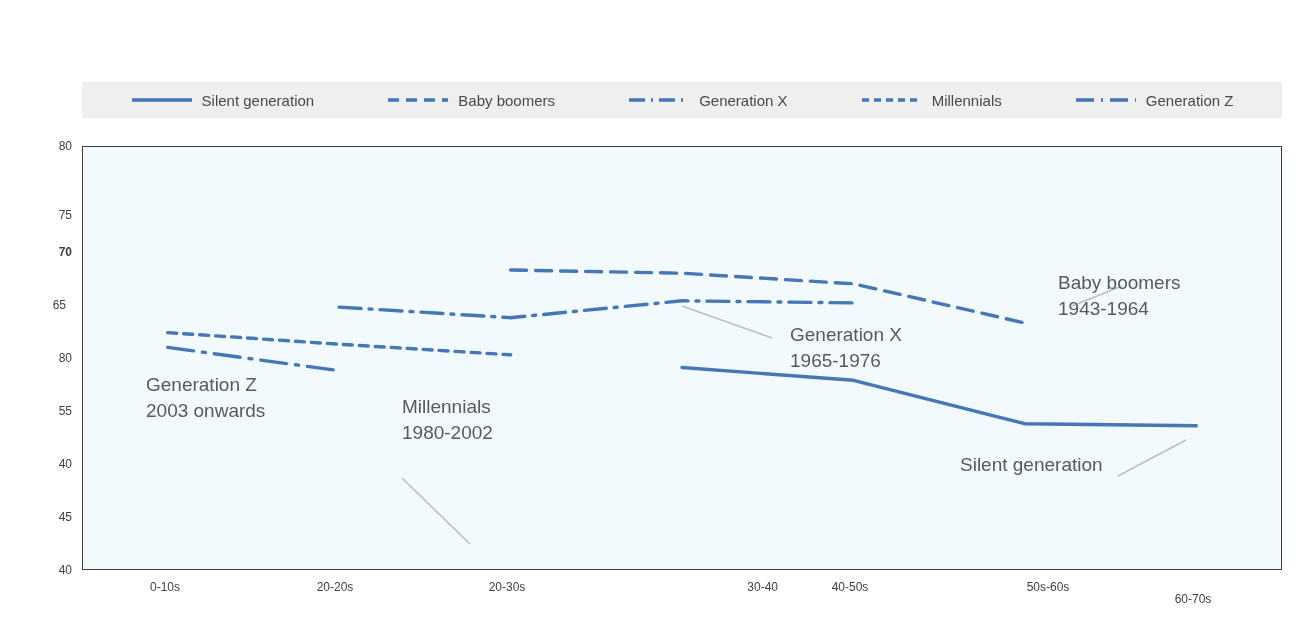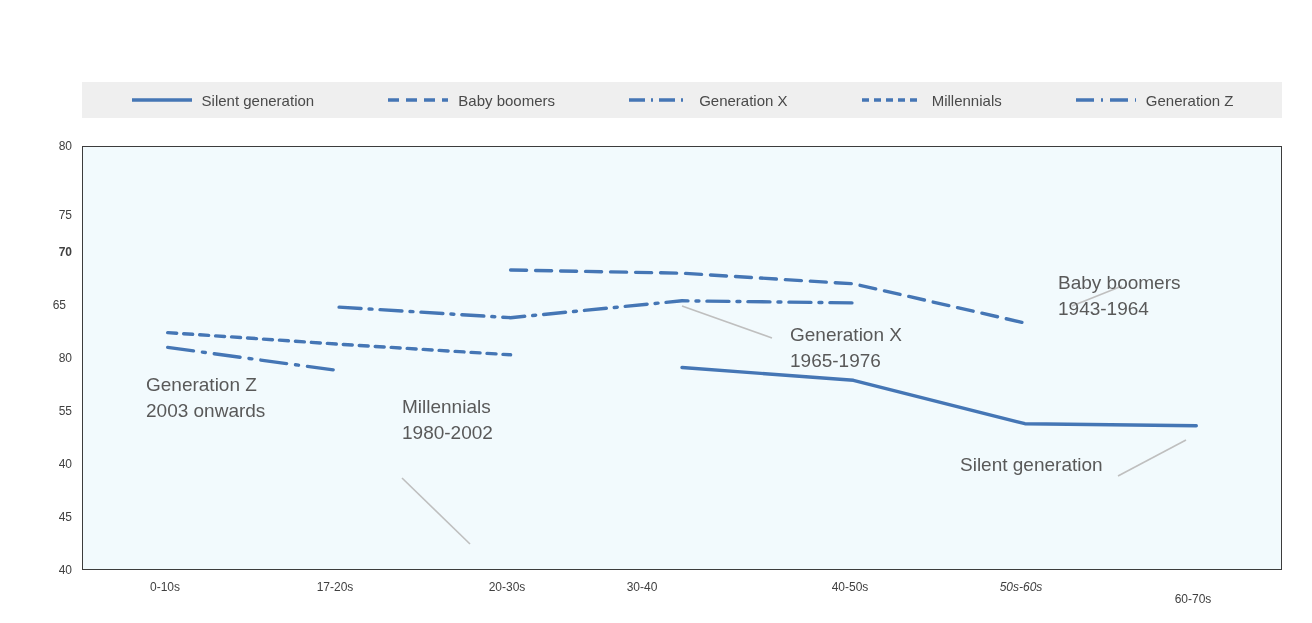--- a/index.html
+++ b/index.html
@@ -164,25 +164,25 @@
   <div class="y-tick" style="left:26px; top:208px;">75</div>
   <div class="y-tick" style="left:26px; top:245px;font-weight:bold;">70</div>
   <div class="y-tick" style="left:20px; top:298px;">65</div>
   <div class="y-tick" style="left:26px; top:351px;">80</div>
   <div class="y-tick" style="left:26px; top:404px;">55</div>
   <div class="y-tick" style="left:26px; top:457px;">40</div>
   <div class="y-tick" style="left:26px; top:510px;">45</div>
   <div class="y-tick" style="left:26px; top:563px;">40</div>
 
   <div class="x-tick" style="left:95px;">0-10s</div>
-  <div class="x-tick" style="left:265px;">17-20s</div>
+  <div class="x-tick" style="left:265px;">20-20s</div>
   <div class="x-tick" style="left:437px;">20-30s</div>
-  <div class="x-tick" style="left:572px;">30-40</div>
+  <div class="x-tick" style="left:638px;text-align:right;">30-40</div>
   <div class="x-tick" style="left:780px;">40-50s</div>
-  <div class="x-tick" style="left:951px;font-style:italic;">50s-60s</div>
+  <div class="x-tick" style="left:978px;">50s-60s</div>
   <div class="x-tick" style="left:1123px;margin-top:12px;">60-70s</div>
 
   <svg id="plot-svg" viewBox="0 0 1200 424" preserveAspectRatio="none">
     <g id="leaders">
       <path d="M320,332 L388,398" stroke="#bfbfbf" stroke-width="1.6" fill="none"></path>
       <path d="M600,160 L690,192" stroke="#bfbfbf" stroke-width="1.6" fill="none"></path>
       <path d="M990,160 L1040,140" stroke="#bfbfbf" stroke-width="1.6" fill="none"></path>
       <path d="M1036,330 L1104,294" stroke="#bfbfbf" stroke-width="1.6" fill="none"></path>
     </g>
     <g id="series-paths">

